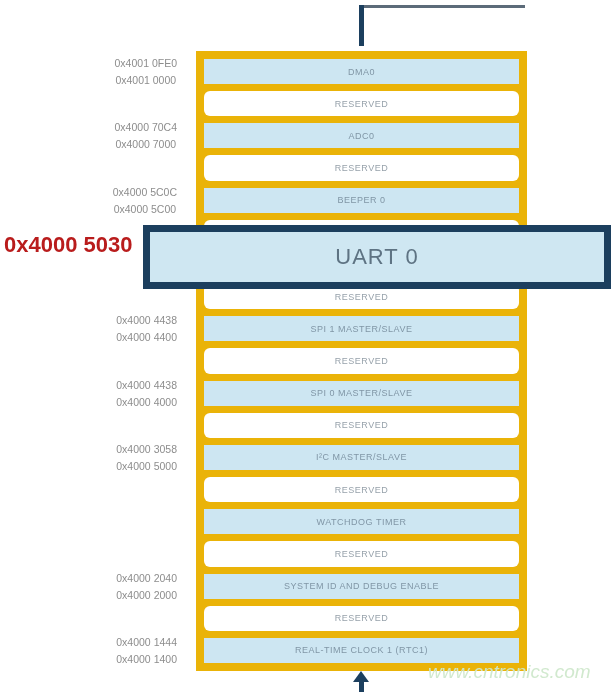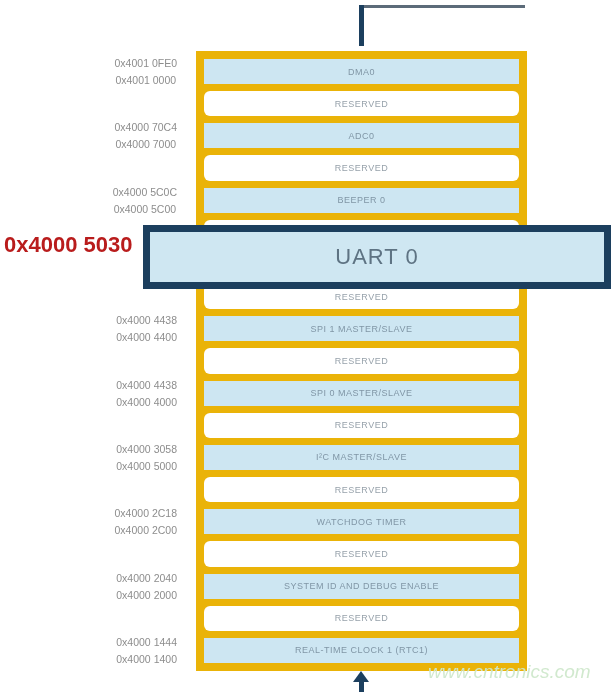--- a/index.html
+++ b/index.html
@@ -195,24 +195,20 @@
         <div class="addr">
           <div>0x4000 3058</div>
           <div>0x4000 5000</div>
         </div>
       </div>
       <div class="row reserved">
         <span class="row-label">RESERVED</span>
       </div>
       <div class="row peripheral">
         <span class="row-label">WATCHDOG TIMER</span>
-        <div class="addr">
-          <div>0x4000 2C18</div>
-          <div>0x4000 2C00</div>
-        </div>
       </div>
       <div class="row reserved">
         <span class="row-label">RESERVED</span>
       </div>
       <div class="row peripheral">
         <span class="row-label">SYSTEM ID AND DEBUG ENABLE</span>
         <div class="addr">
           <div>0x4000 2040</div>
           <div>0x4000 2000</div>
         </div>

